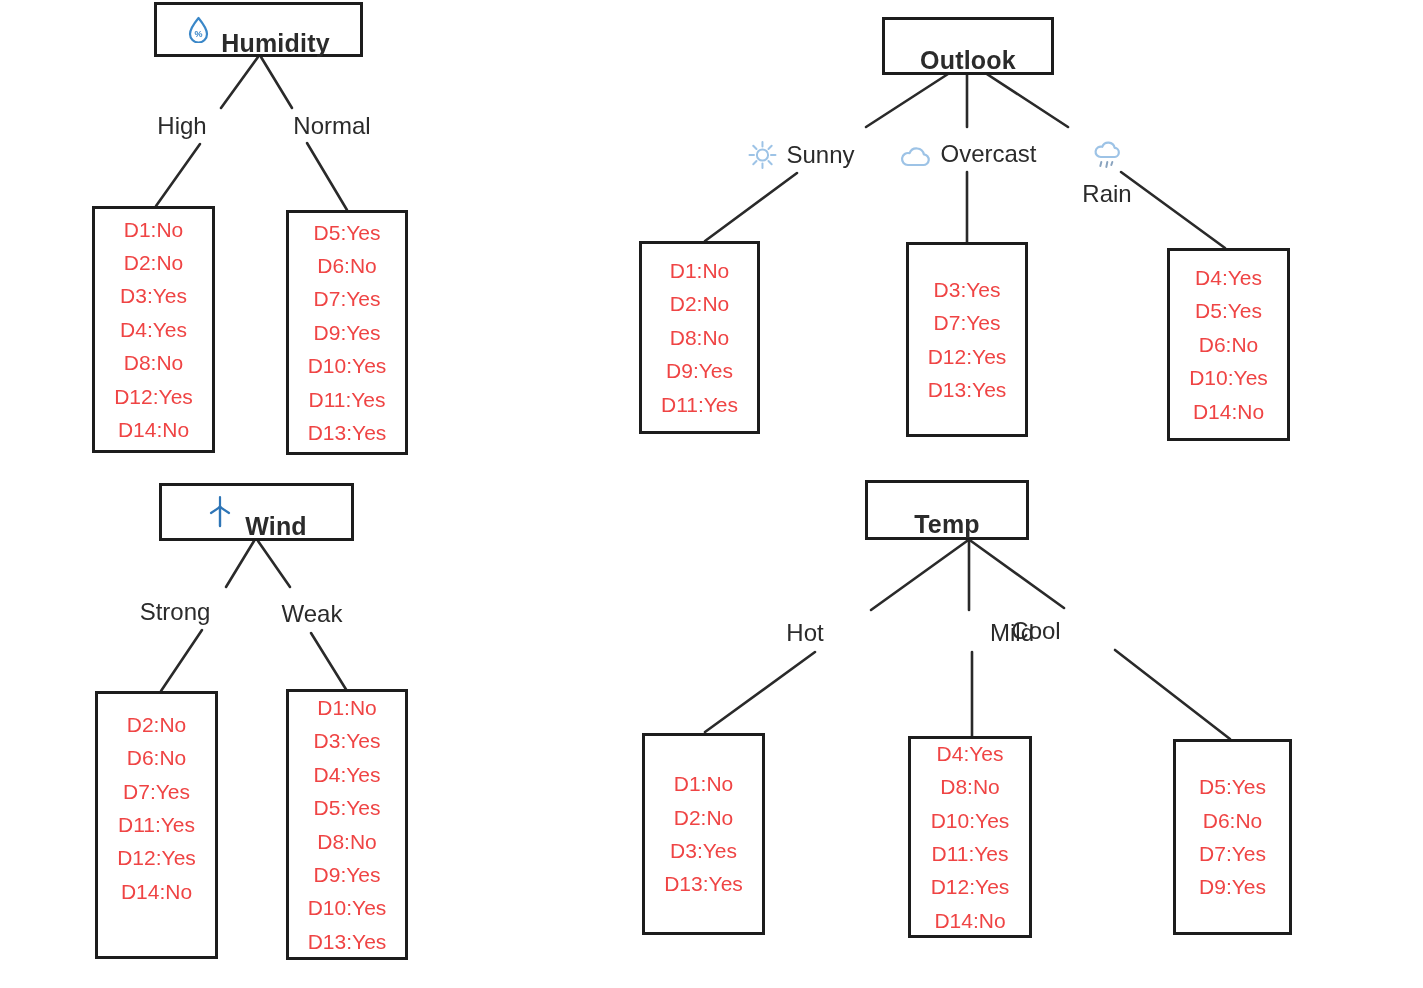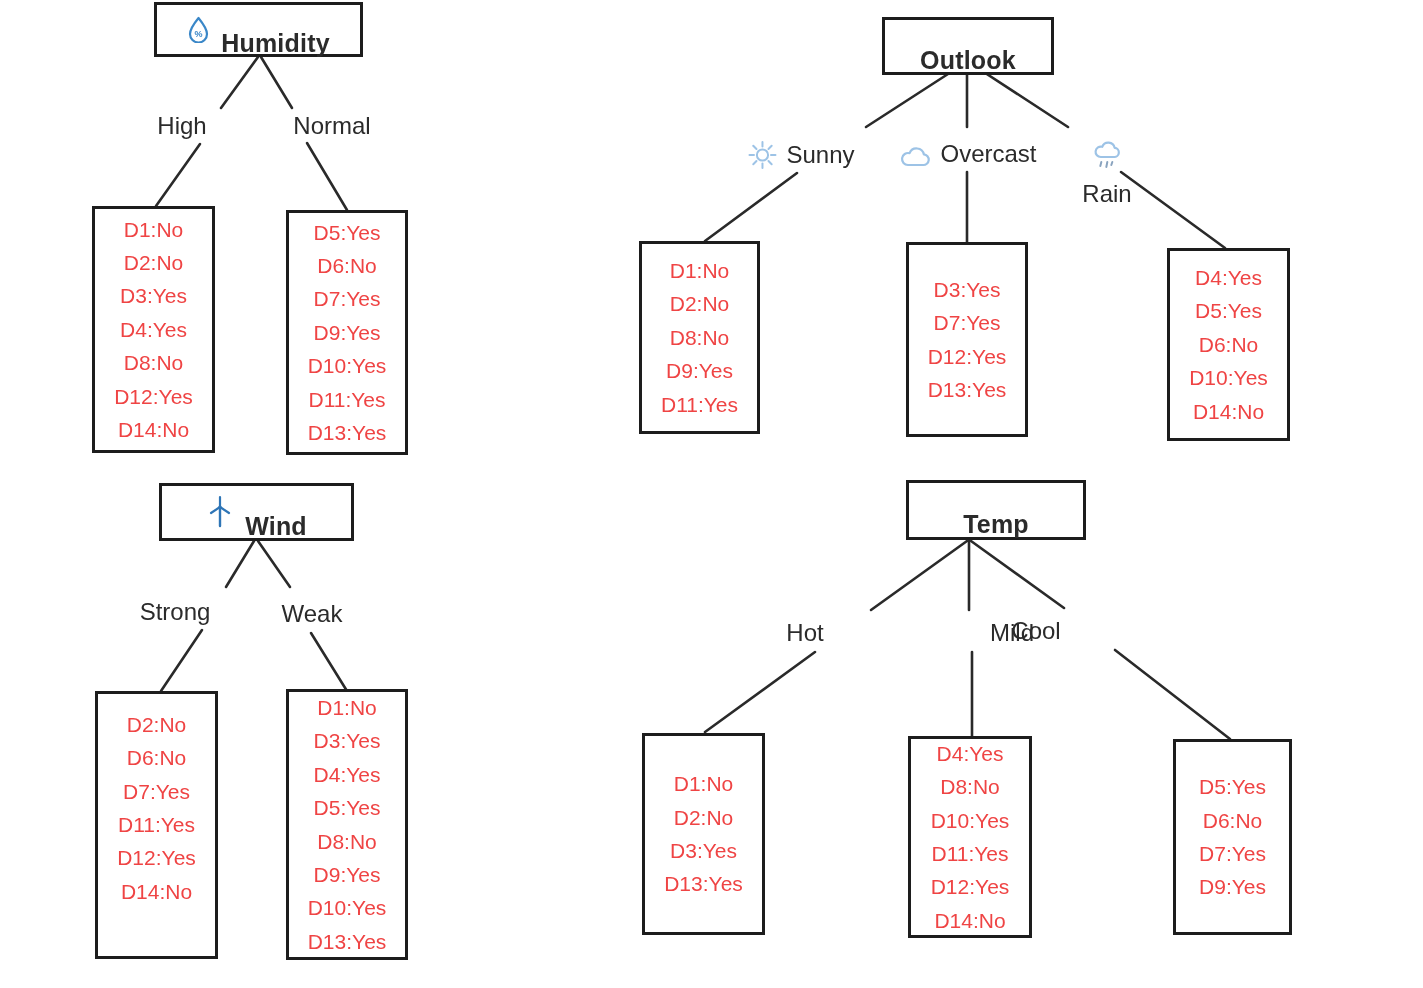--- a/index.html
+++ b/index.html
@@ -206,21 +206,21 @@
       <div class="leaf-item">D4:Yes</div>
       <div class="leaf-item">D5:Yes</div>
       <div class="leaf-item">D8:No</div>
       <div class="leaf-item">D9:Yes</div>
       <div class="leaf-item">D10:Yes</div>
       <div class="leaf-item">D13:Yes</div>
     </div>
   </div>
 
   <div>
-    <div class="node-box" style="left:906px;top:480px;width:180px;height:60px;">
+    <div class="node-box" style="left:865px;top:480px;width:164px;height:60px;">
       <span class="node-title">Temp</span>
     </div>
 
     <div class="branch-label" style="left:805px;top:619px;">
       <span>Hot</span>
     </div>
     <div class="branch-label" style="left:972px;top:619px;margin-left:40px;">
       <span>Mild</span>
     </div>
     <div class="branch-label" style="left:1036px;top:617px;">

